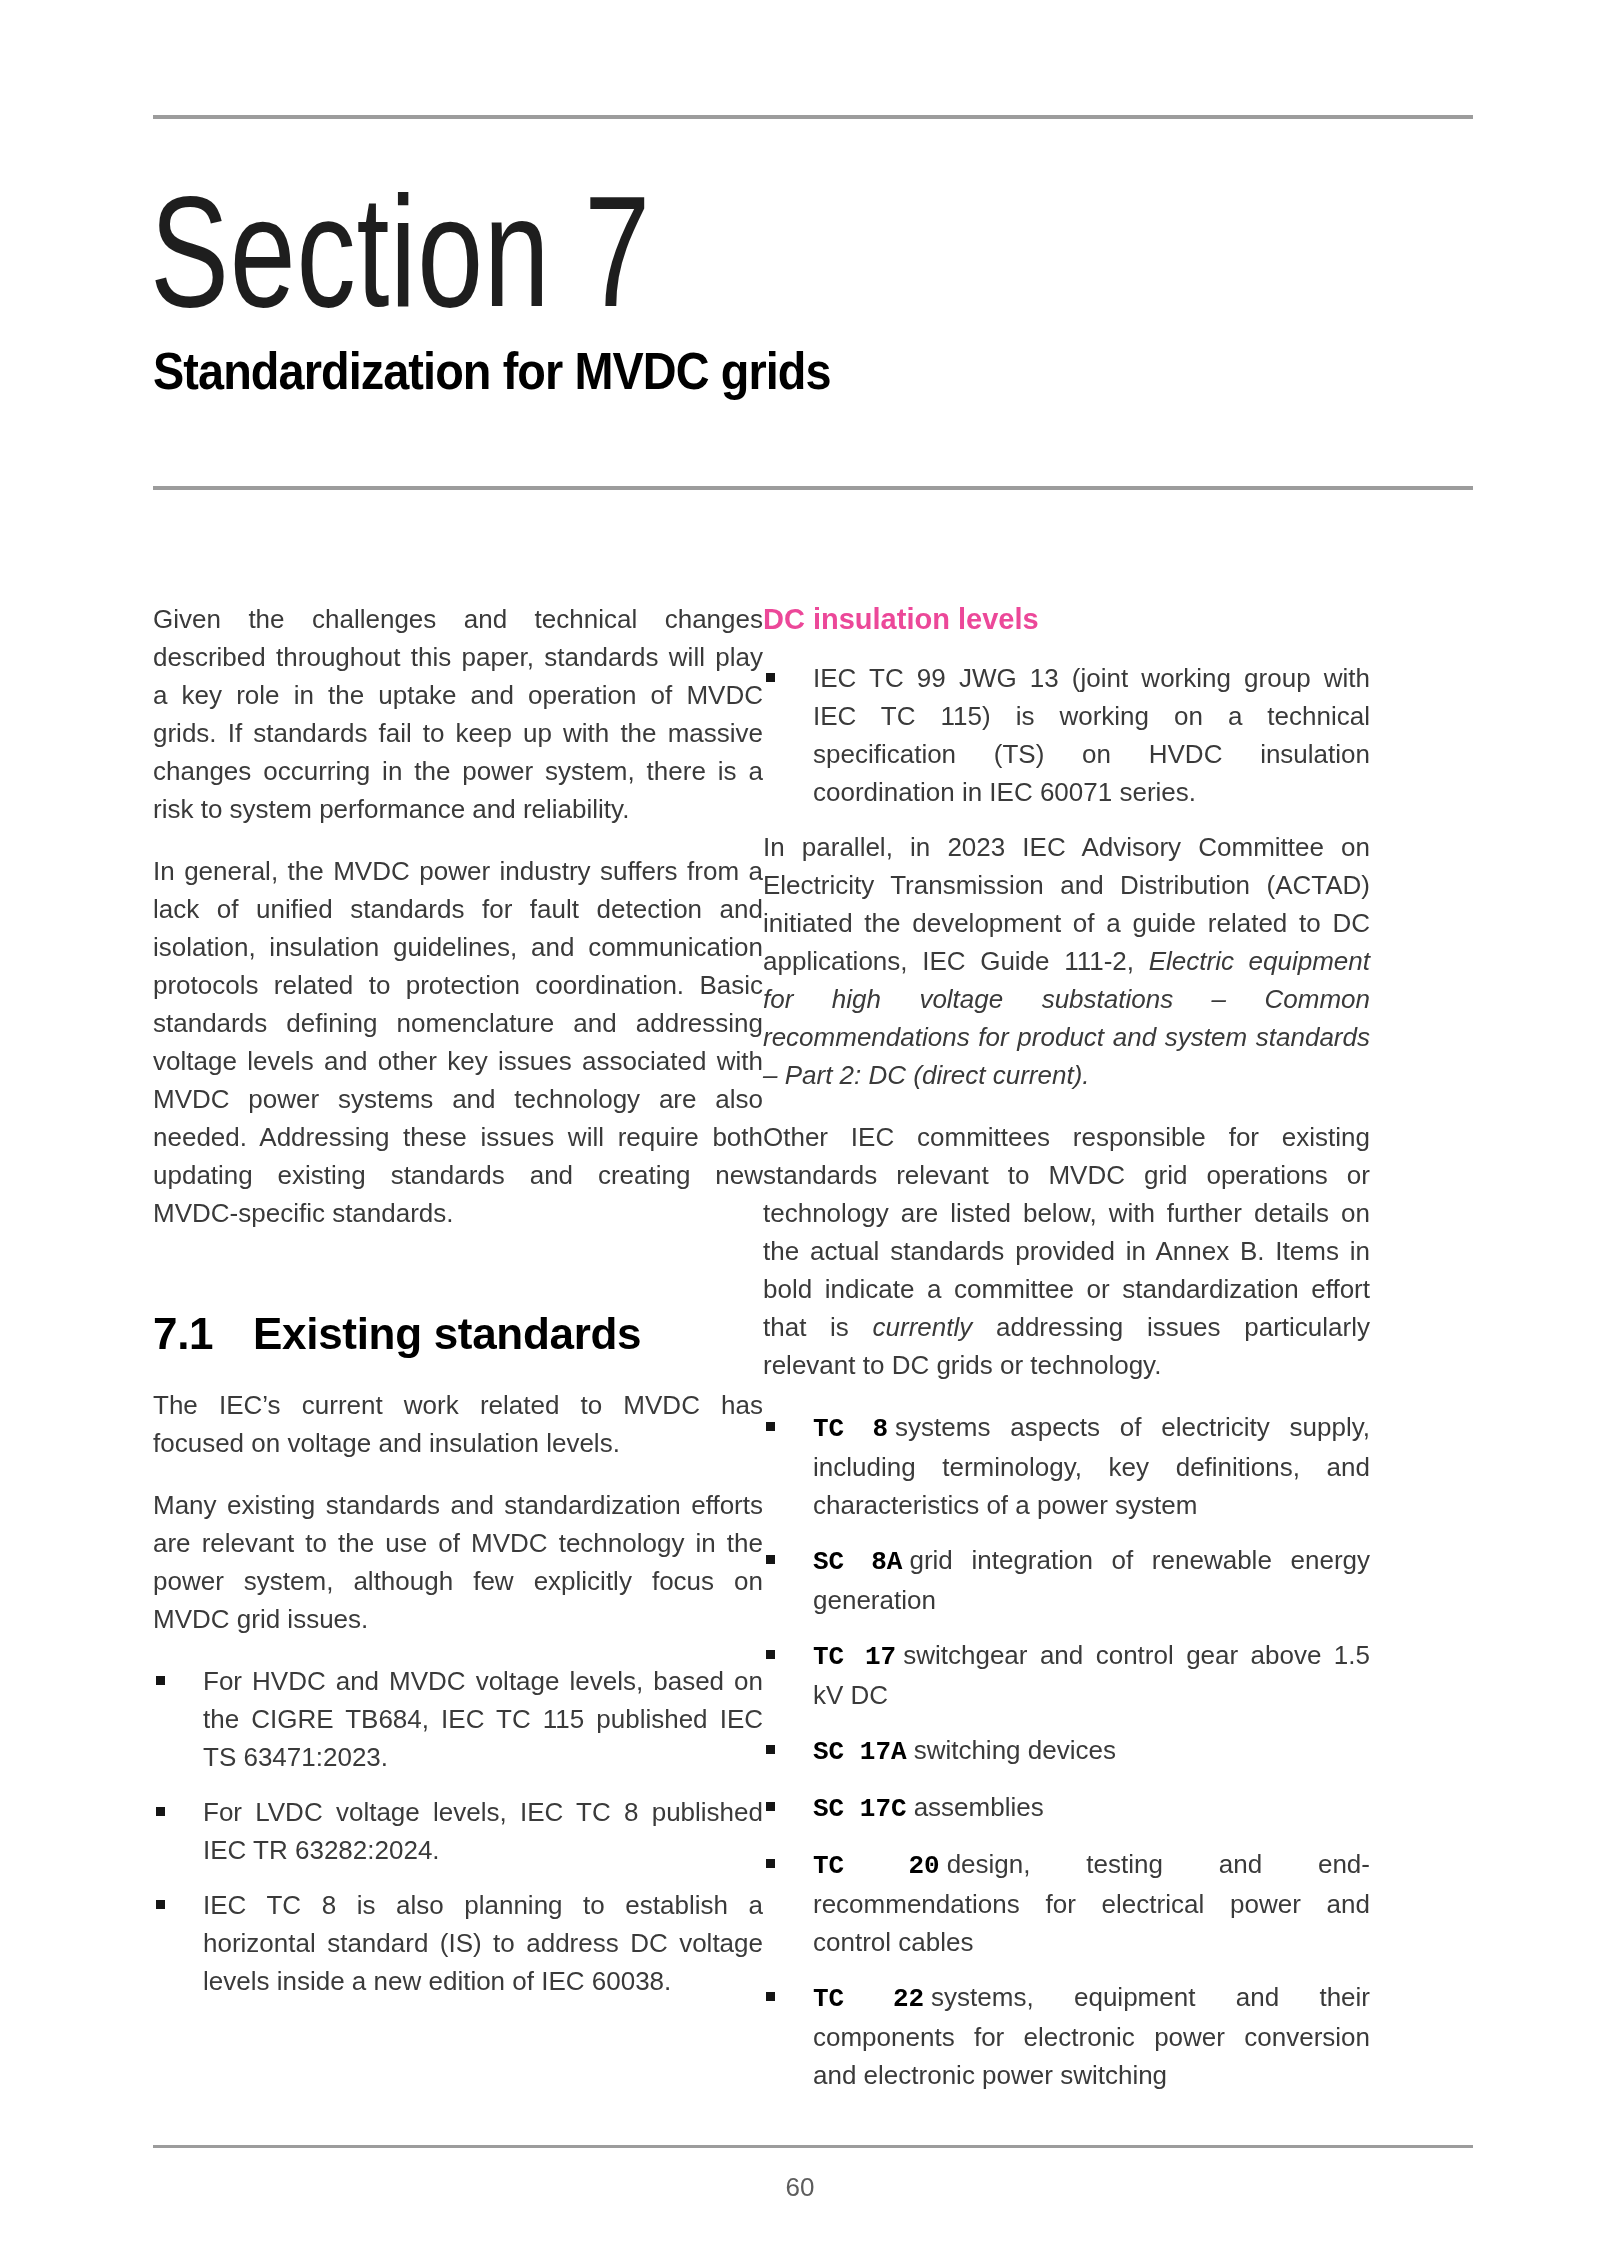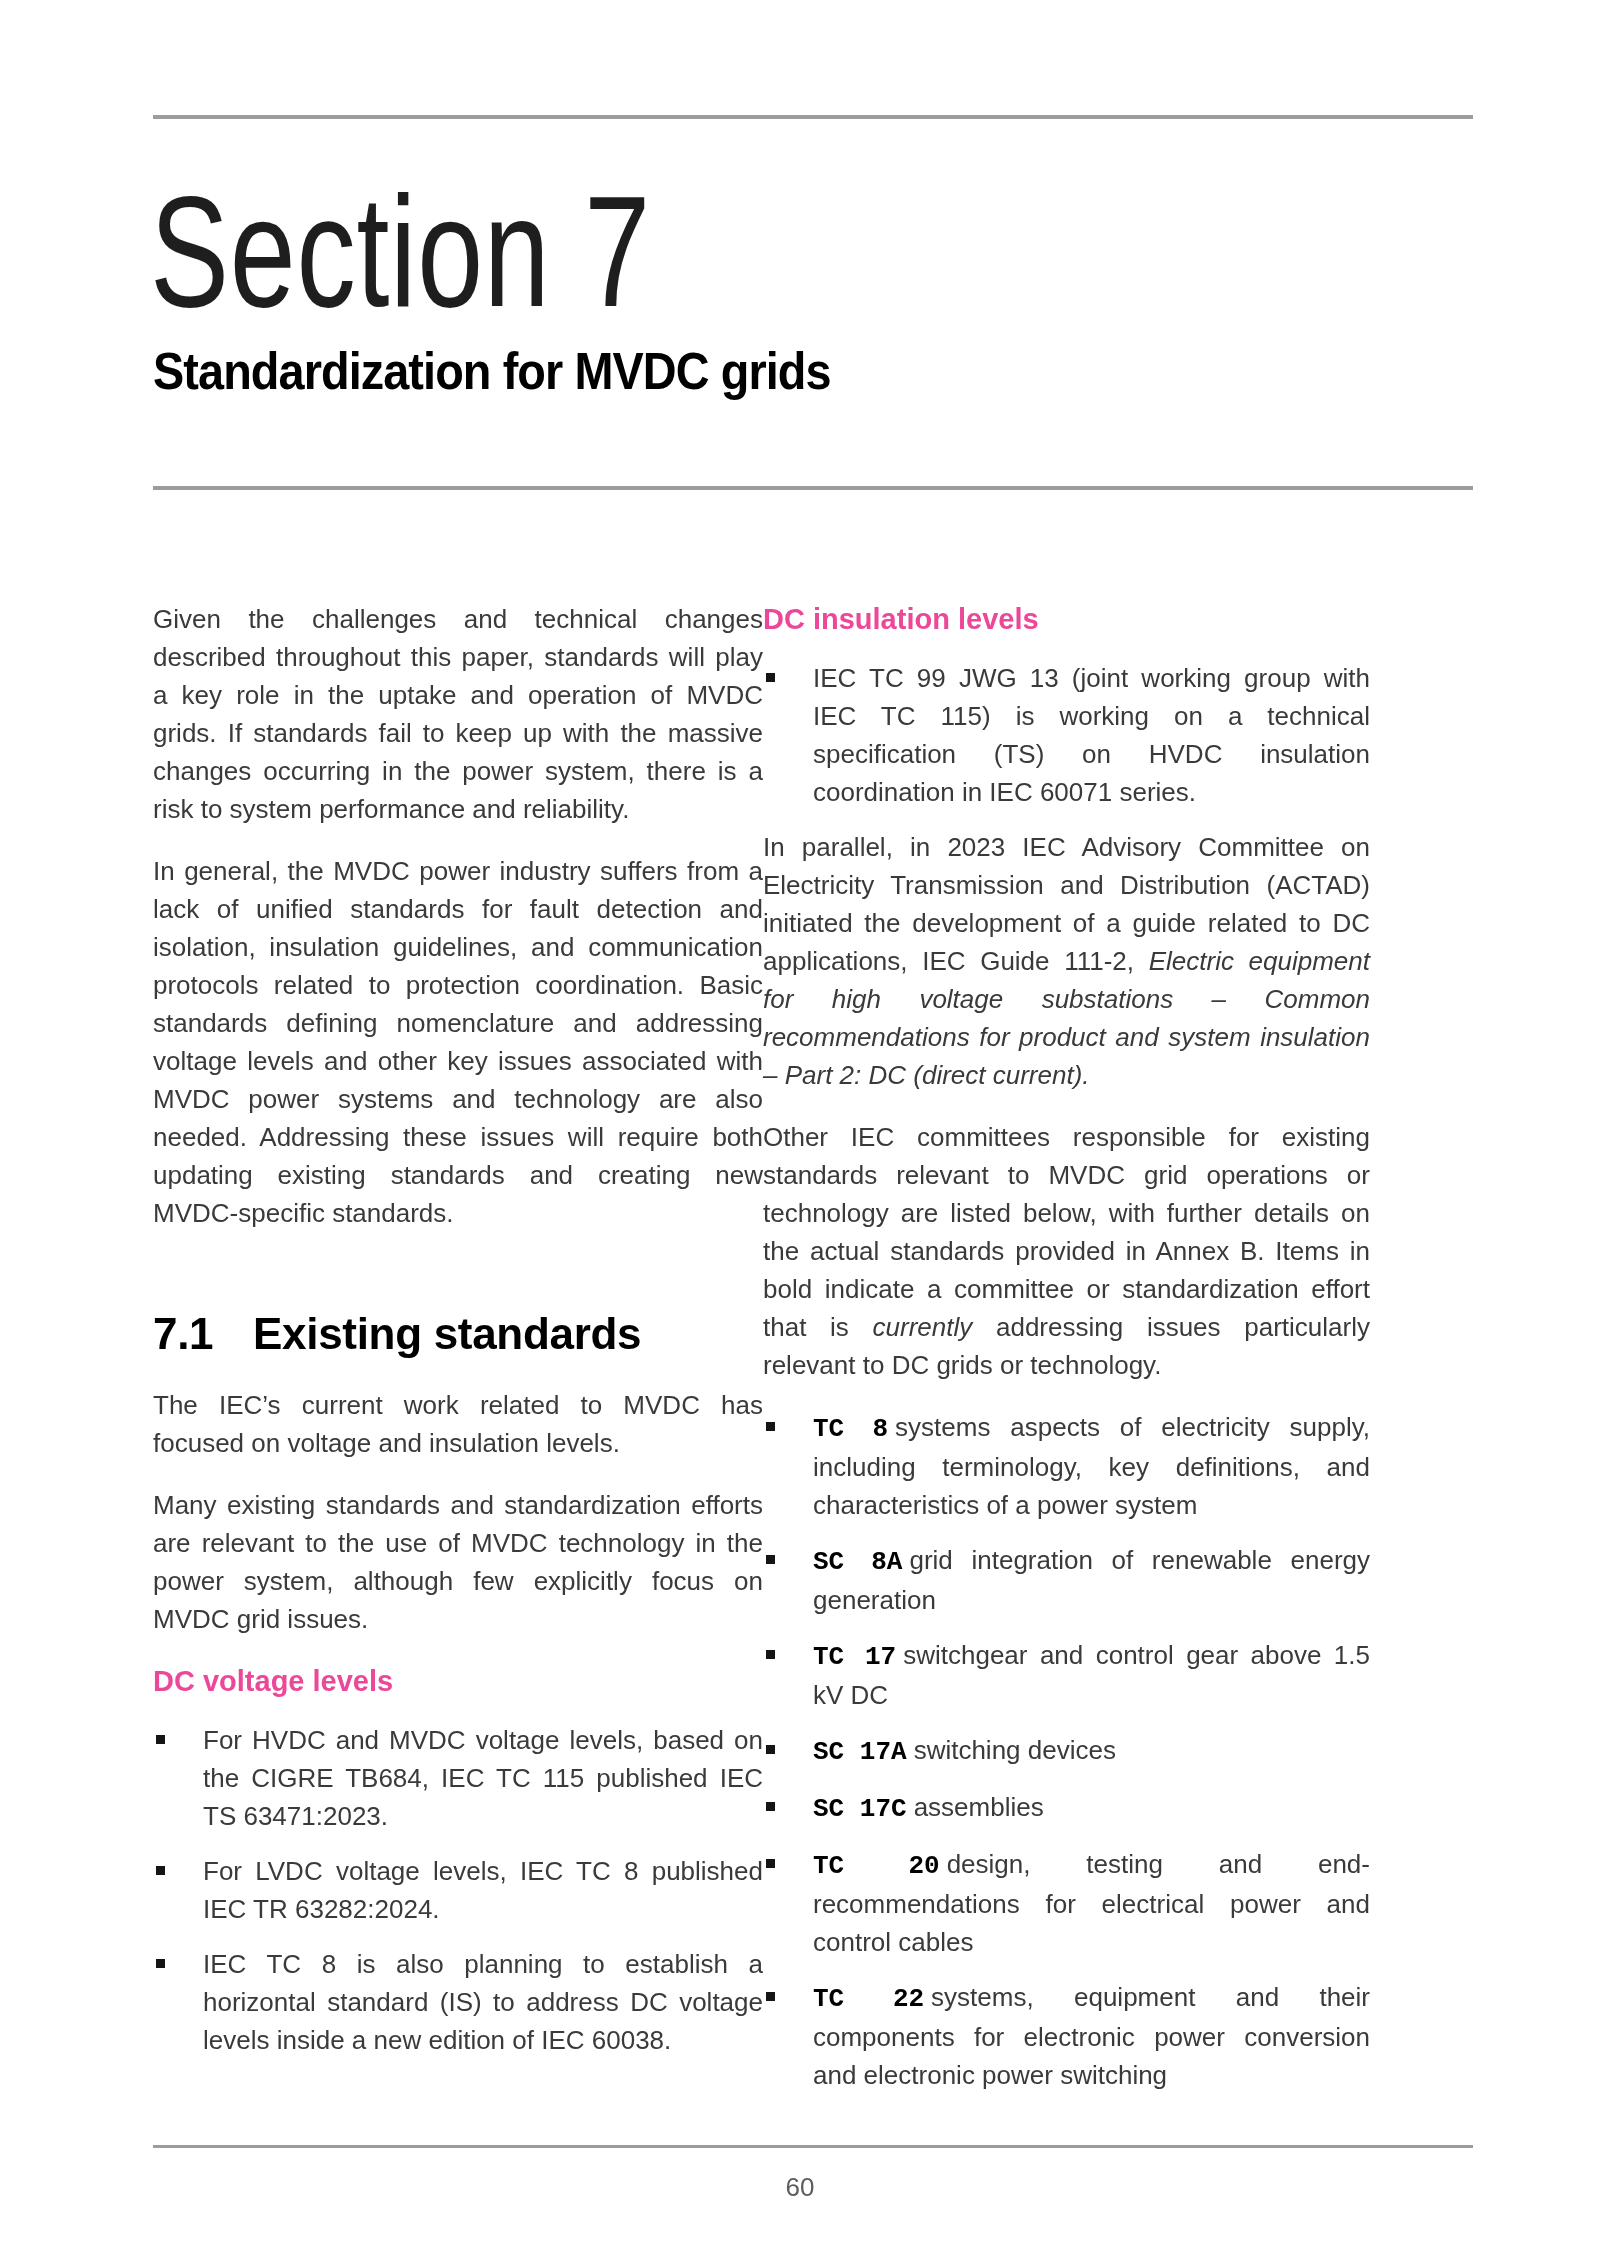--- a/index.html
+++ b/index.html
@@ -79,21 +79,20 @@
       <p>In general, the MVDC power industry suffers from a lack of unified standards for fault detection and isolation, insulation guidelines, and communication protocols related to protection coordination. Basic standards defining nomenclature and addressing voltage levels and other key issues associated with MVDC power systems and technology are also needed. Addressing these issues will require both updating existing standards and creating new MVDC-specific standards.</p>
 
       <h2>
         <span class="h2num">7.1</span>
         <span>Existing standards</span>
       </h2>
 
       <p>The IEC’s current work related to MVDC has focused on voltage and insulation levels.</p>
       <p>Many existing standards and standardization efforts are relevant to the use of MVDC technology in the power system, although few explicitly focus on MVDC grid issues.</p>
 
-      <h3>DC voltage levels</h3>
 
       <ul class="blist">
         <li>
           <span class="sq"></span>
           <span class="litxt">For HVDC and MVDC voltage levels, based on the CIGRE TB684, IEC TC 115 published IEC TS 63471:2023.</span>
         </li>
         <li>
           <span class="sq"></span>
           <span class="litxt">For LVDC voltage levels, IEC TC 8 published IEC TR 63282:2024.</span>
         </li>
@@ -107,21 +106,21 @@
     <div class="col col-right">
       <h3>DC insulation levels</h3>
 
       <ul class="blist">
         <li>
           <span class="sq"></span>
           <span class="litxt">IEC TC 99 JWG 13 (joint working group with IEC TC 115) is working on a technical specification (TS) on HVDC insulation coordination in IEC 60071 series.</span>
         </li>
       </ul>
 
-      <p><span>In parallel, in 2023 IEC Advisory Committee on Electricity Transmission and Distribution (ACTAD) initiated the development of a guide related to DC applications, IEC Guide 111-2, </span><i>Electric equipment for high voltage substations – Common recommendations for product and system insulation – Part 2: DC (direct current).</i><span></span></p>
+      <p><span>In parallel, in 2023 IEC Advisory Committee on Electricity Transmission and Distribution (ACTAD) initiated the development of a guide related to DC applications, IEC Guide 111-2, </span><i>Electric equipment for high voltage substations – Common recommendations for product and system standards – Part 2: DC (direct current).</i><span></span></p>
 
       <p><span>Other IEC committees responsible for existing standards relevant to MVDC grid operations or technology are listed below, with further details on the actual standards provided in Annex B. Items in bold indicate a committee or standardization effort that is </span><i>currently</i><span> addressing issues particularly relevant to DC grids or technology.</span></p>
 
       <ul class="blist">
         <li>
           <span class="sq"></span>
           <span class="litxt"><b class="code">TC 8</b><span>systems aspects of electricity supply, including terminology, key definitions, and characteristics of a power system</span></span>
         </li>
         <li>
           <span class="sq"></span>

